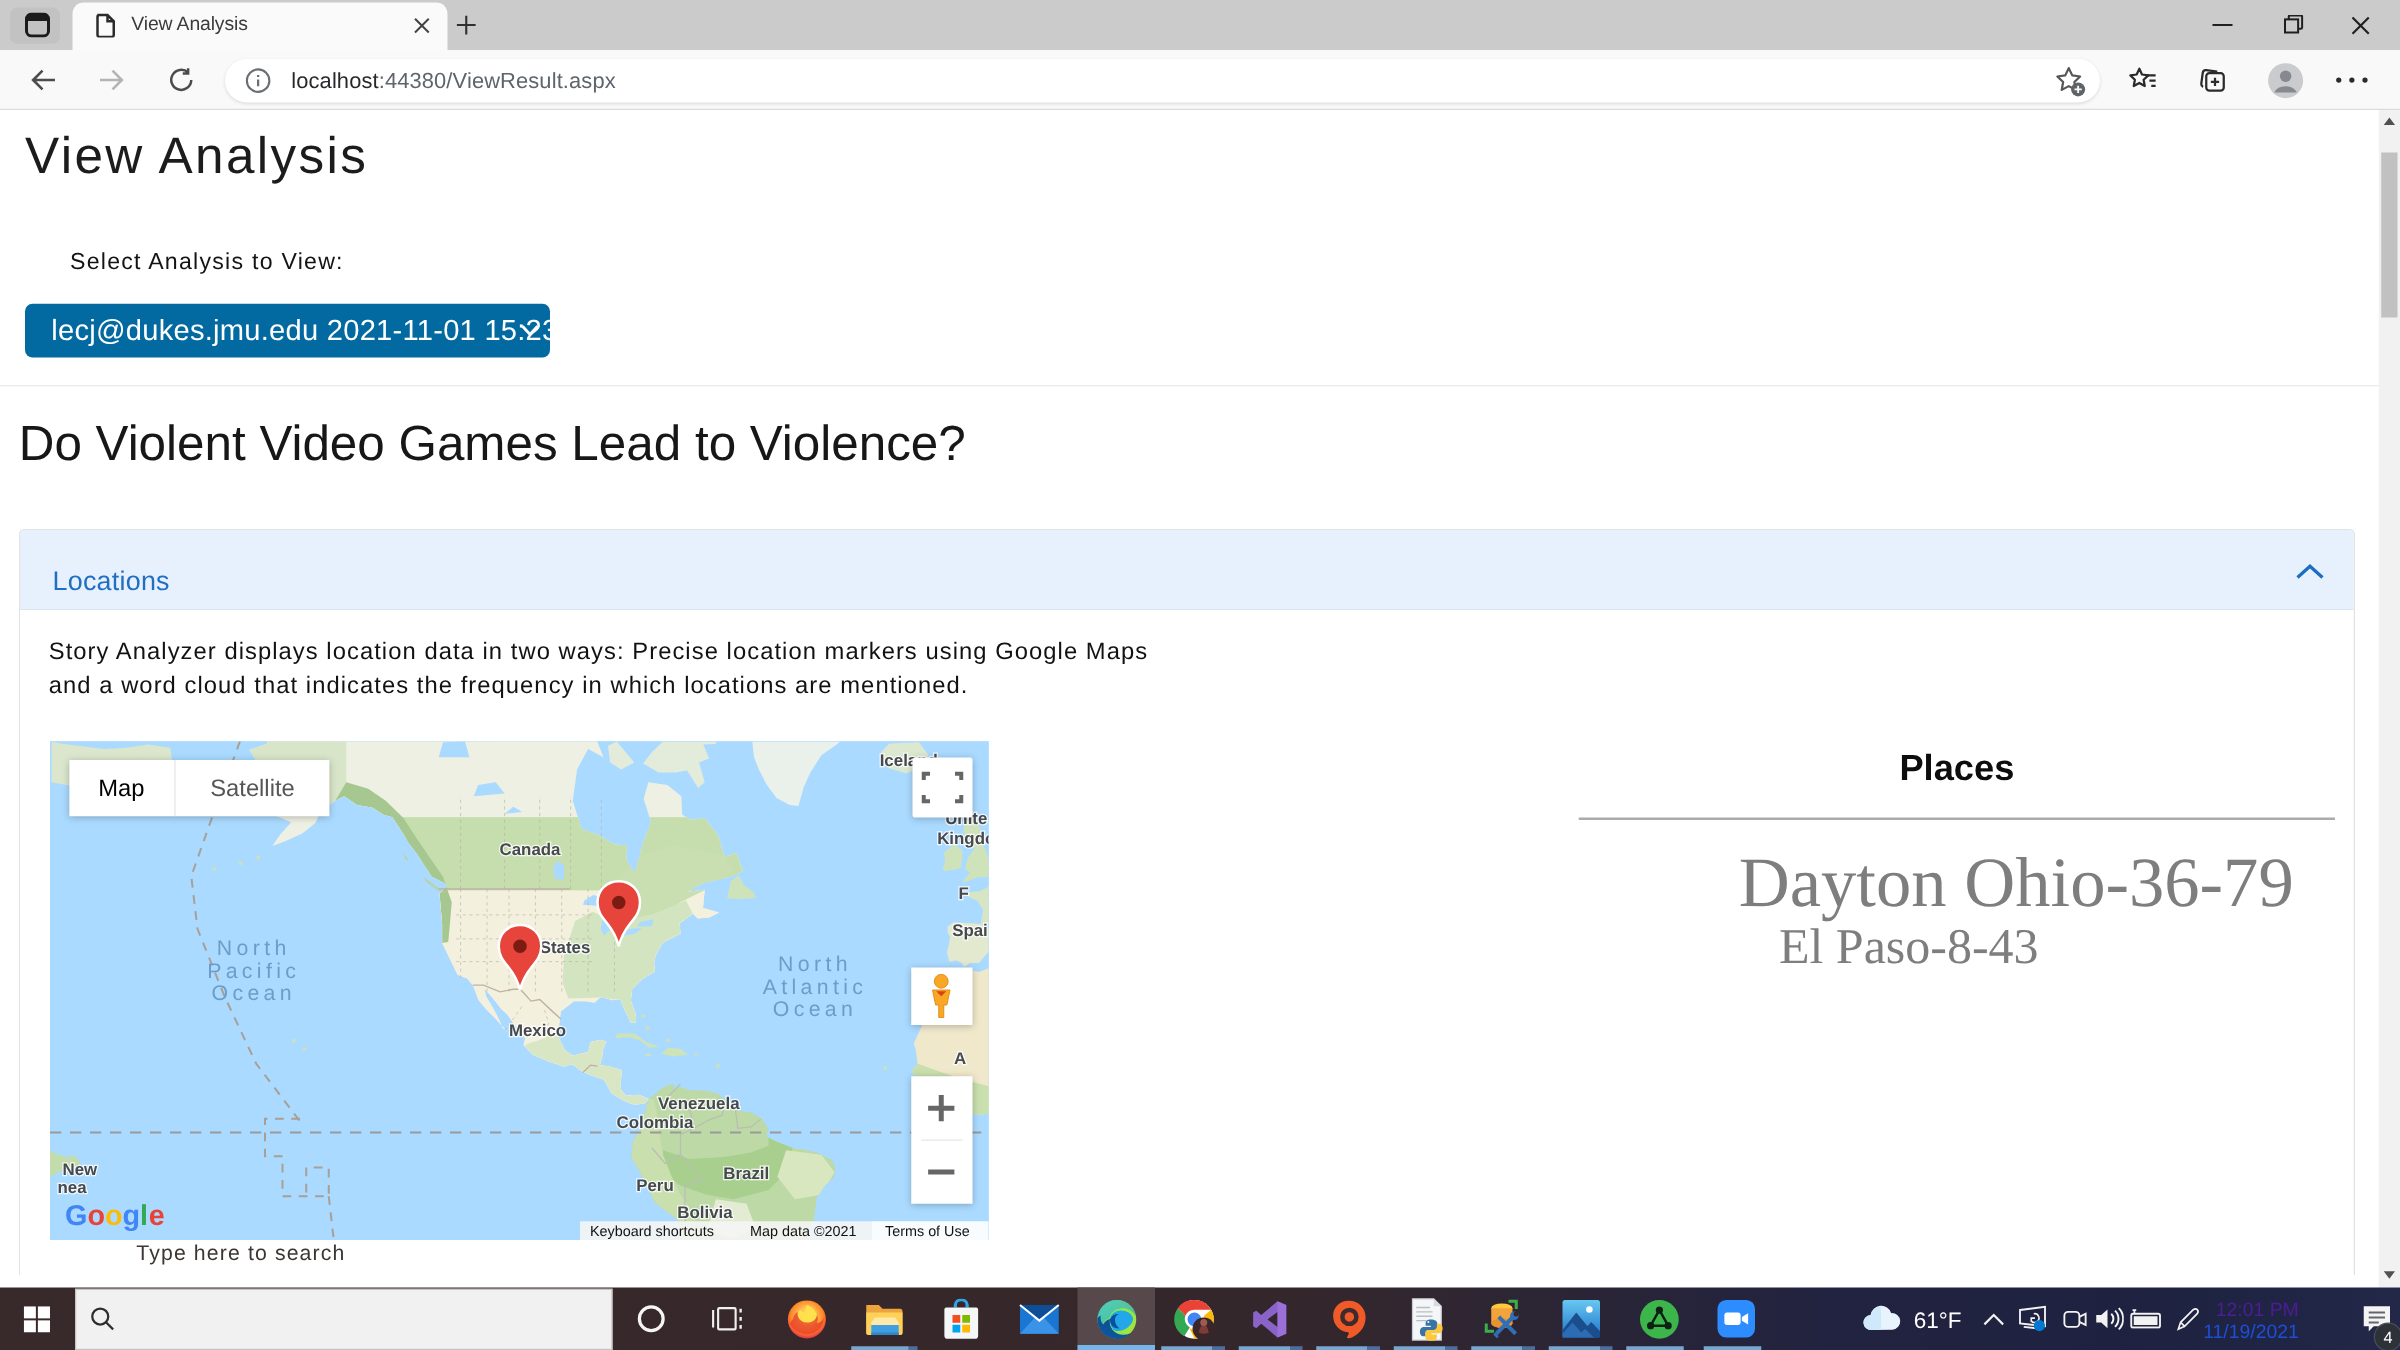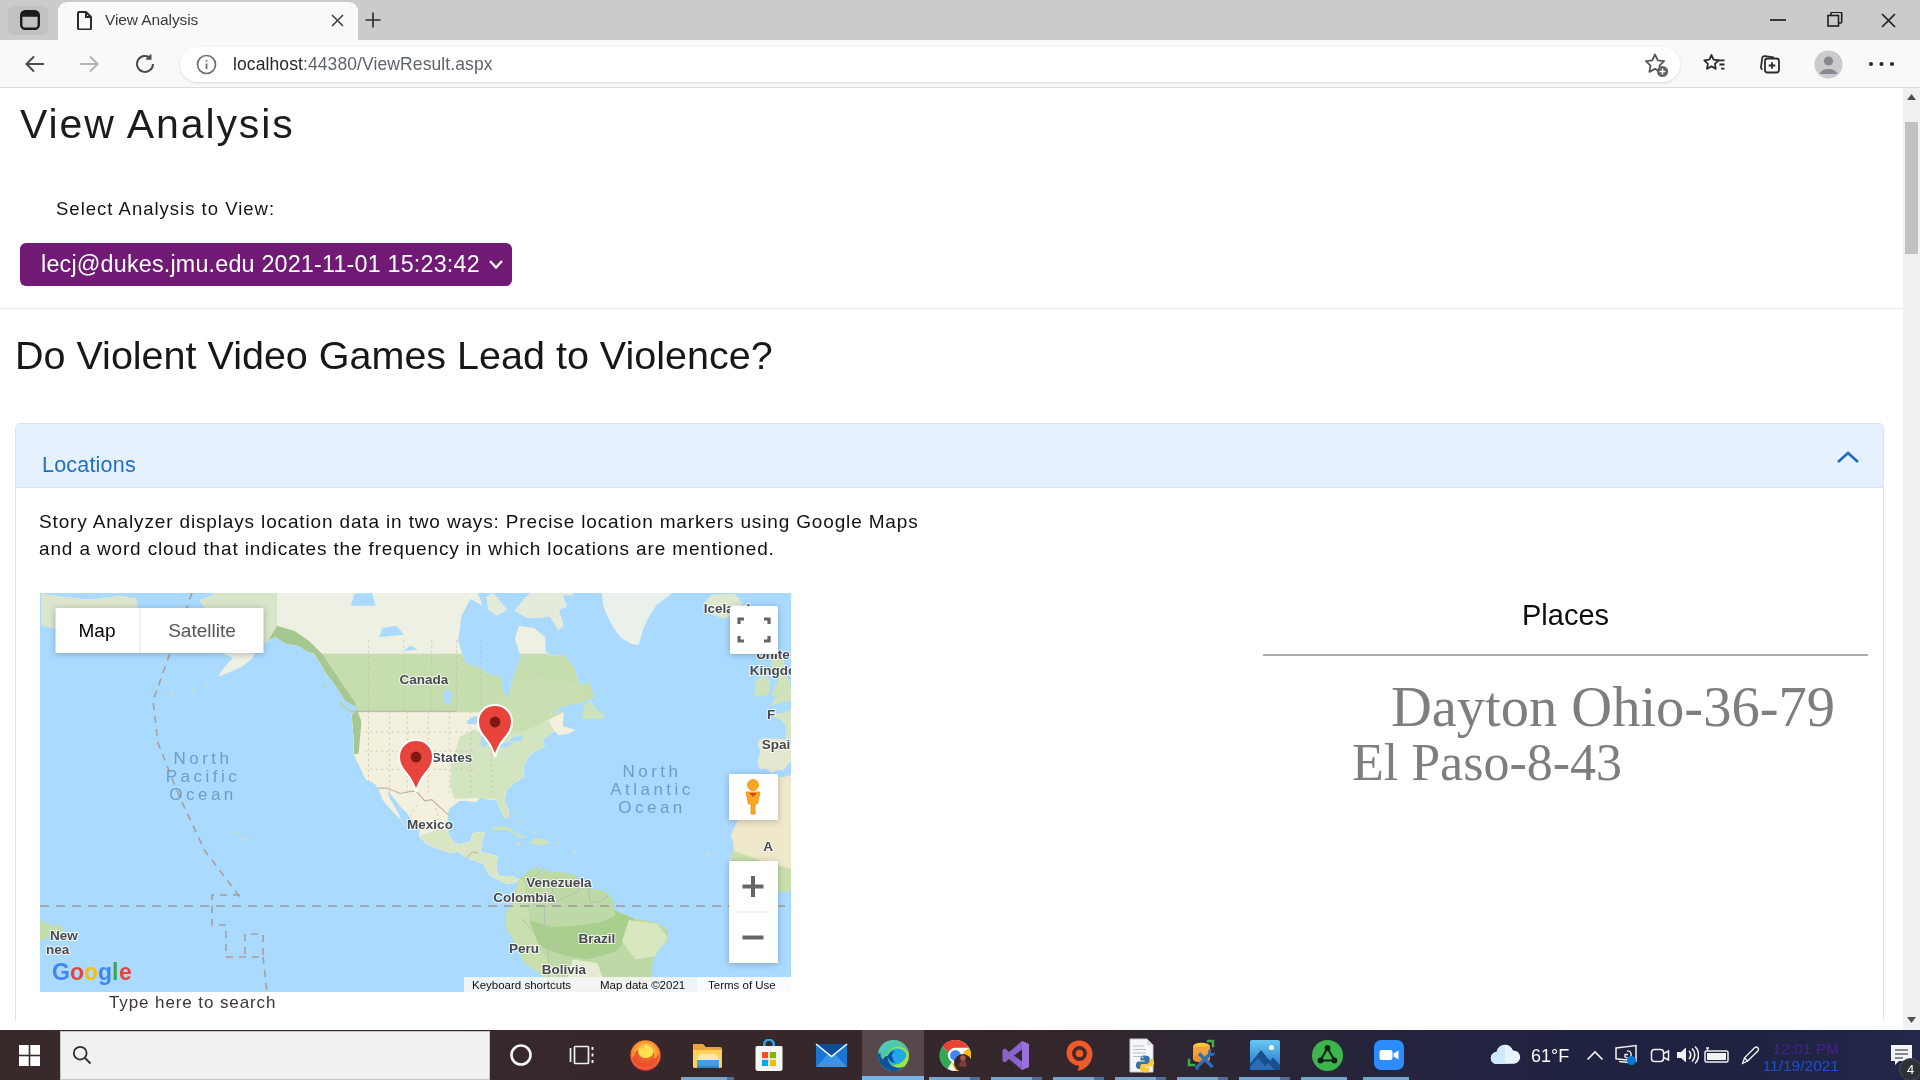--- a/index.html
+++ b/index.html
@@ -18,32 +18,32 @@
   #urltext { left:233px; top:54px; font-size:17.5px; color:#5e646c; letter-spacing:0.1px; }
   #urltext b { color:#26282b; font-weight:normal;margin-top:40px; }
 
   
   #page { left:0; top:88px; width:1903px; height:942px; background:#fff; overflow:hidden; }
   #scrollbar { left:1903px; top:88px; width:17px; height:942px; background:#f1f1f1; }
   #sthumb { left:2px; top:34px; width:13px; height:132px; background:#c1c1c1; position:absolute; }
 
   h1.va { position:absolute; left:20px; top:101px; font-size:41px; font-weight:normal; color:#1c1c1c; letter-spacing:1.9px; }
   #sel-label { left:20px; top:198px; font-size:18.5px; color:#141414; letter-spacing:1.0px;margin-left:36px; }
-  #selbox { left:20px; top:243px; width:492px; height:43px; background:#701a75; border-radius:6px; color:#fff; font-size:23.3px; line-height:43px; padding-left:21px; letter-spacing:0.2px; white-space:nowrap; }
+  #selbox { left:20px; top:243px; width:420px; height:43px; background:#0369a1; border-radius:6px; color:#fff; font-size:23.3px; line-height:43px; padding-left:21px; letter-spacing:0.2px; white-space:nowrap; }
   #hr1 { left:0px; top:308px; width:1903px; height:1px; background:#e9e9e9; }
   h2.dv { position:absolute; left:15px; top:333px; font-size:39.5px; font-weight:normal; color:#171717; letter-spacing:0px; }
 
   #panel { left:15px; top:423px; width:1869px; height:597px; border:1px solid #e2e2e2; border-bottom:none; border-radius:5px 5px 0 0;padding-left:48px; }
   #panelhead { left:0px; top:0px; width:1867px; height:64px; background:#e7f1fd; border-bottom:1px solid #d9e6f2; border-radius:4px 4px 0 0; }
   #loc { left:26px; top:29px; font-size:21.5px; color:#1f6fc5; letter-spacing:0.2px; }
   #chev { left:1820px; top:27px; }
   #ptext { left:23px; top:84px; font-size:19px; color:#121212; line-height:27px; letter-spacing:0.85px; }
 
   
-  #places { left:1248px; top:599px; width:635px; text-align:center; font-size:29px; color:#0d0d0d; position:absolute; }
+  #places { left:1248px; top:599px; width:635px; text-align:center; font-size:29px; color:#0d0d0d; position:absolute;font-weight:bold; }
   #phr { left:1263px; top:654px; width:605px; height:2px; background:#ababab; }
   .cloudline { position:absolute; width:600px; text-align:center; font-family:"Liberation Serif", serif; color:#7e7e7e; }
 
   
   #taskbar { left:0; top:1030px; width:1920px; height:50px;
      background:linear-gradient(90deg,#38292b 0%,#36282a 42%,#33272d 56%,#2a2536 66%,#222340 76%,#1e2240 88%,#232748 100%); }
   #searchbox { left:60px; top:1031px; width:430px; height:49px; background:#f2f1f1; border:1px solid #c7c5c4; }
   #searchtext { left:109px; top:993px; font-size:17px; color:#3c3633; letter-spacing:0.9px; }
   .runline { position:absolute; top:1077px; height:3px; background:#77a7cf; }
   .rundark { position:absolute; top:1077px; height:3px; background:#4d6d9b; }
@@ -334,21 +334,21 @@
     <text x="432" y="396">Keyboard shortcuts</text>
     <text x="560" y="396">Map data ©2021</text>
     <text x="668" y="396">Terms of Use</text>
   </g>
 </svg>
 </div>
 
 <div id="places" class="abs">Places</div>
 <div id="phr" class="abs"></div>
 <div class="cloudline" style="left:1235px;top:675px;font-size:56.5px;text-align:right;">Dayton Ohio-36-79</div>
-<div class="cloudline" style="left:1187px;top:733px;font-size:52px;">El Paso-8-43</div>
+<div class="cloudline" style="left:1227px;top:733px;font-size:40px;">El Paso-8-43</div>
 
 <div id="taskbar" class="abs"></div>
 <svg class="abs" style="left:19px;top:1045px" width="21" height="21" viewBox="0 0 21 21">
   <rect x="0" y="0" width="9.7" height="9.7" fill="#fff"></rect>
     <rect x="11.3" y="0" width="9.7" height="9.7" fill="#fff"></rect>
   <rect x="0" y="11.3" width="9.7" height="9.7" fill="#fff"></rect>
     <rect x="11.3" y="11.3" width="9.7" height="9.7" fill="#fff"></rect>
 </svg>
 <div id="searchbox" class="abs"></div>
 <svg class="abs" style="left:72px;top:1045px" width="20" height="20" viewBox="0 0 20 20">

